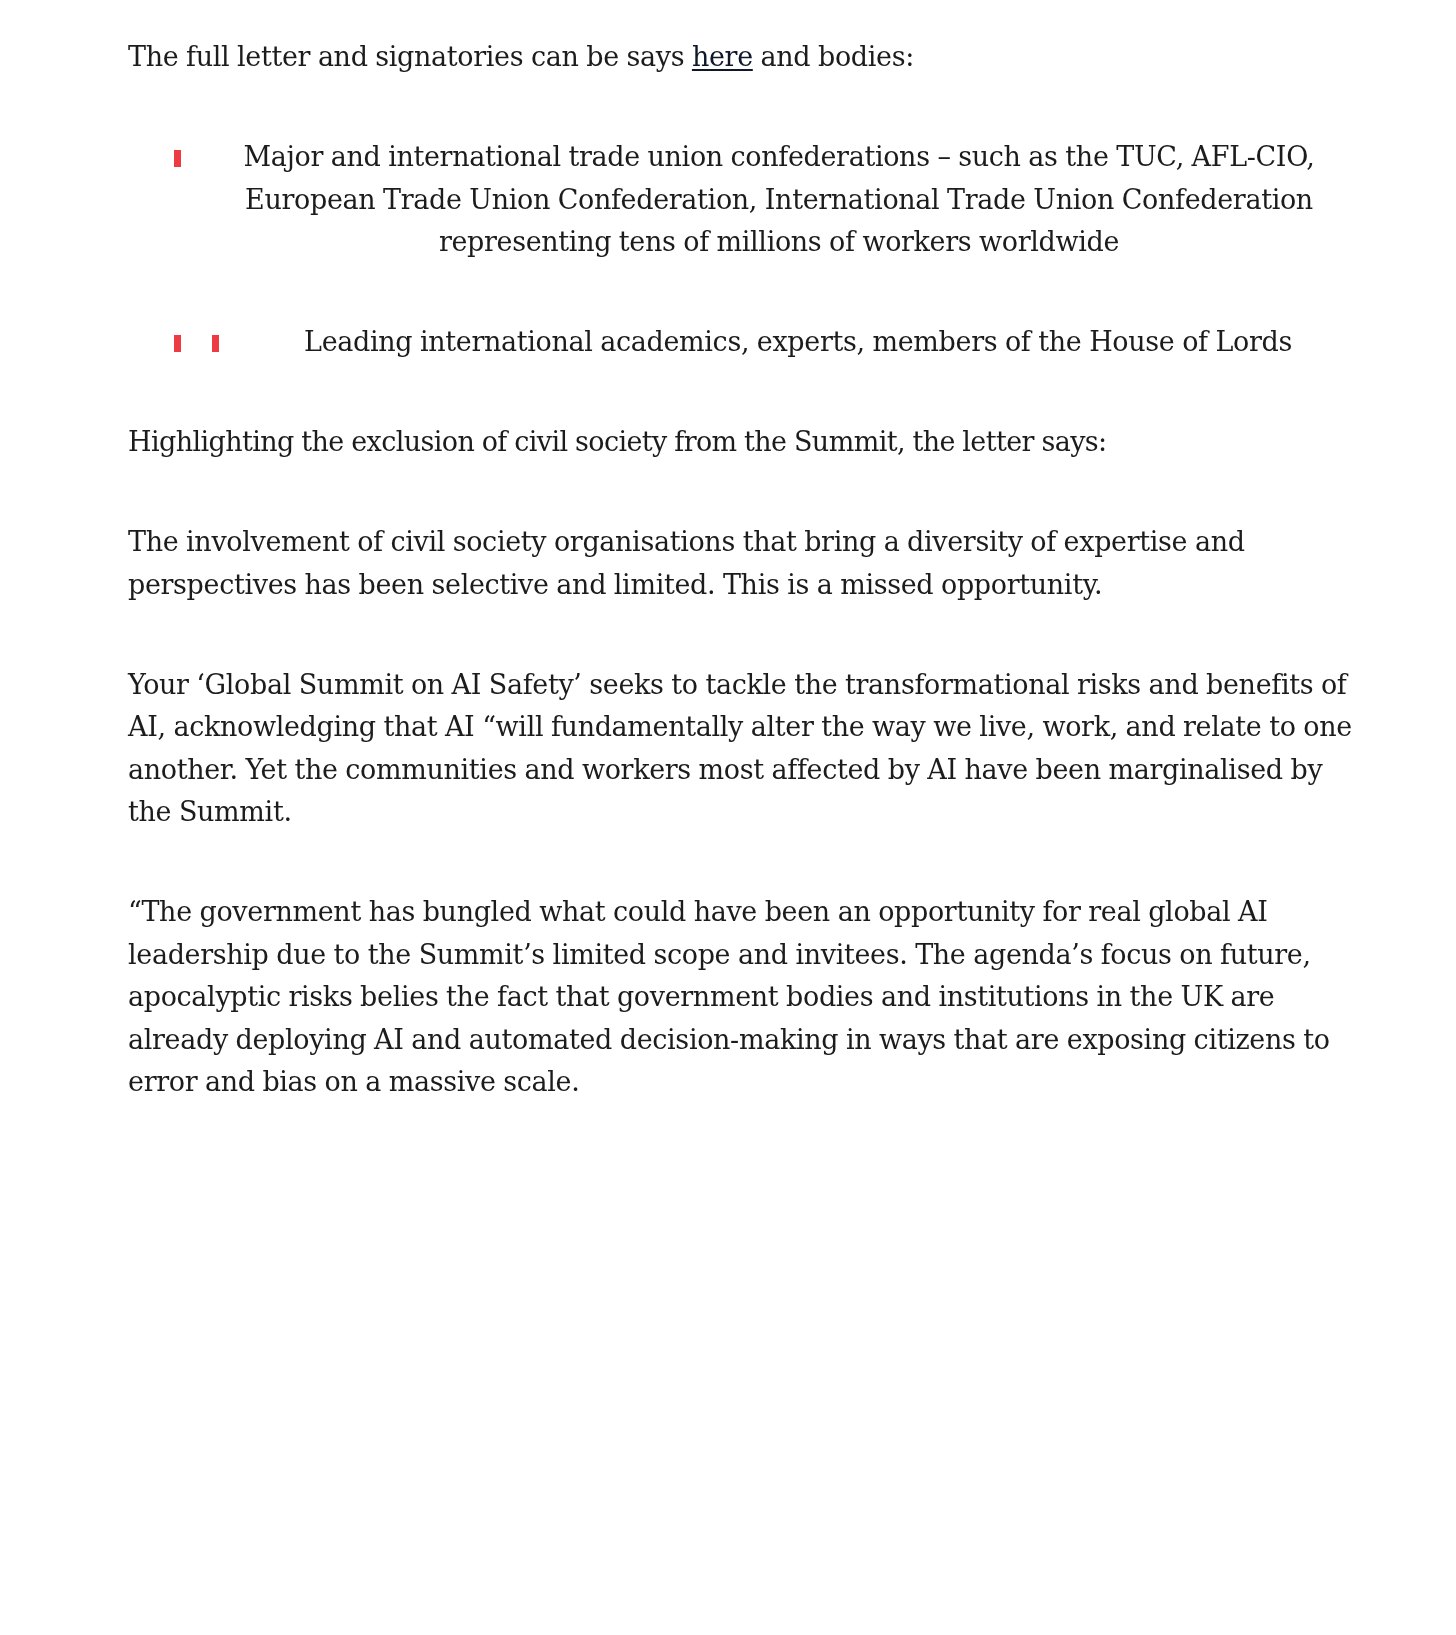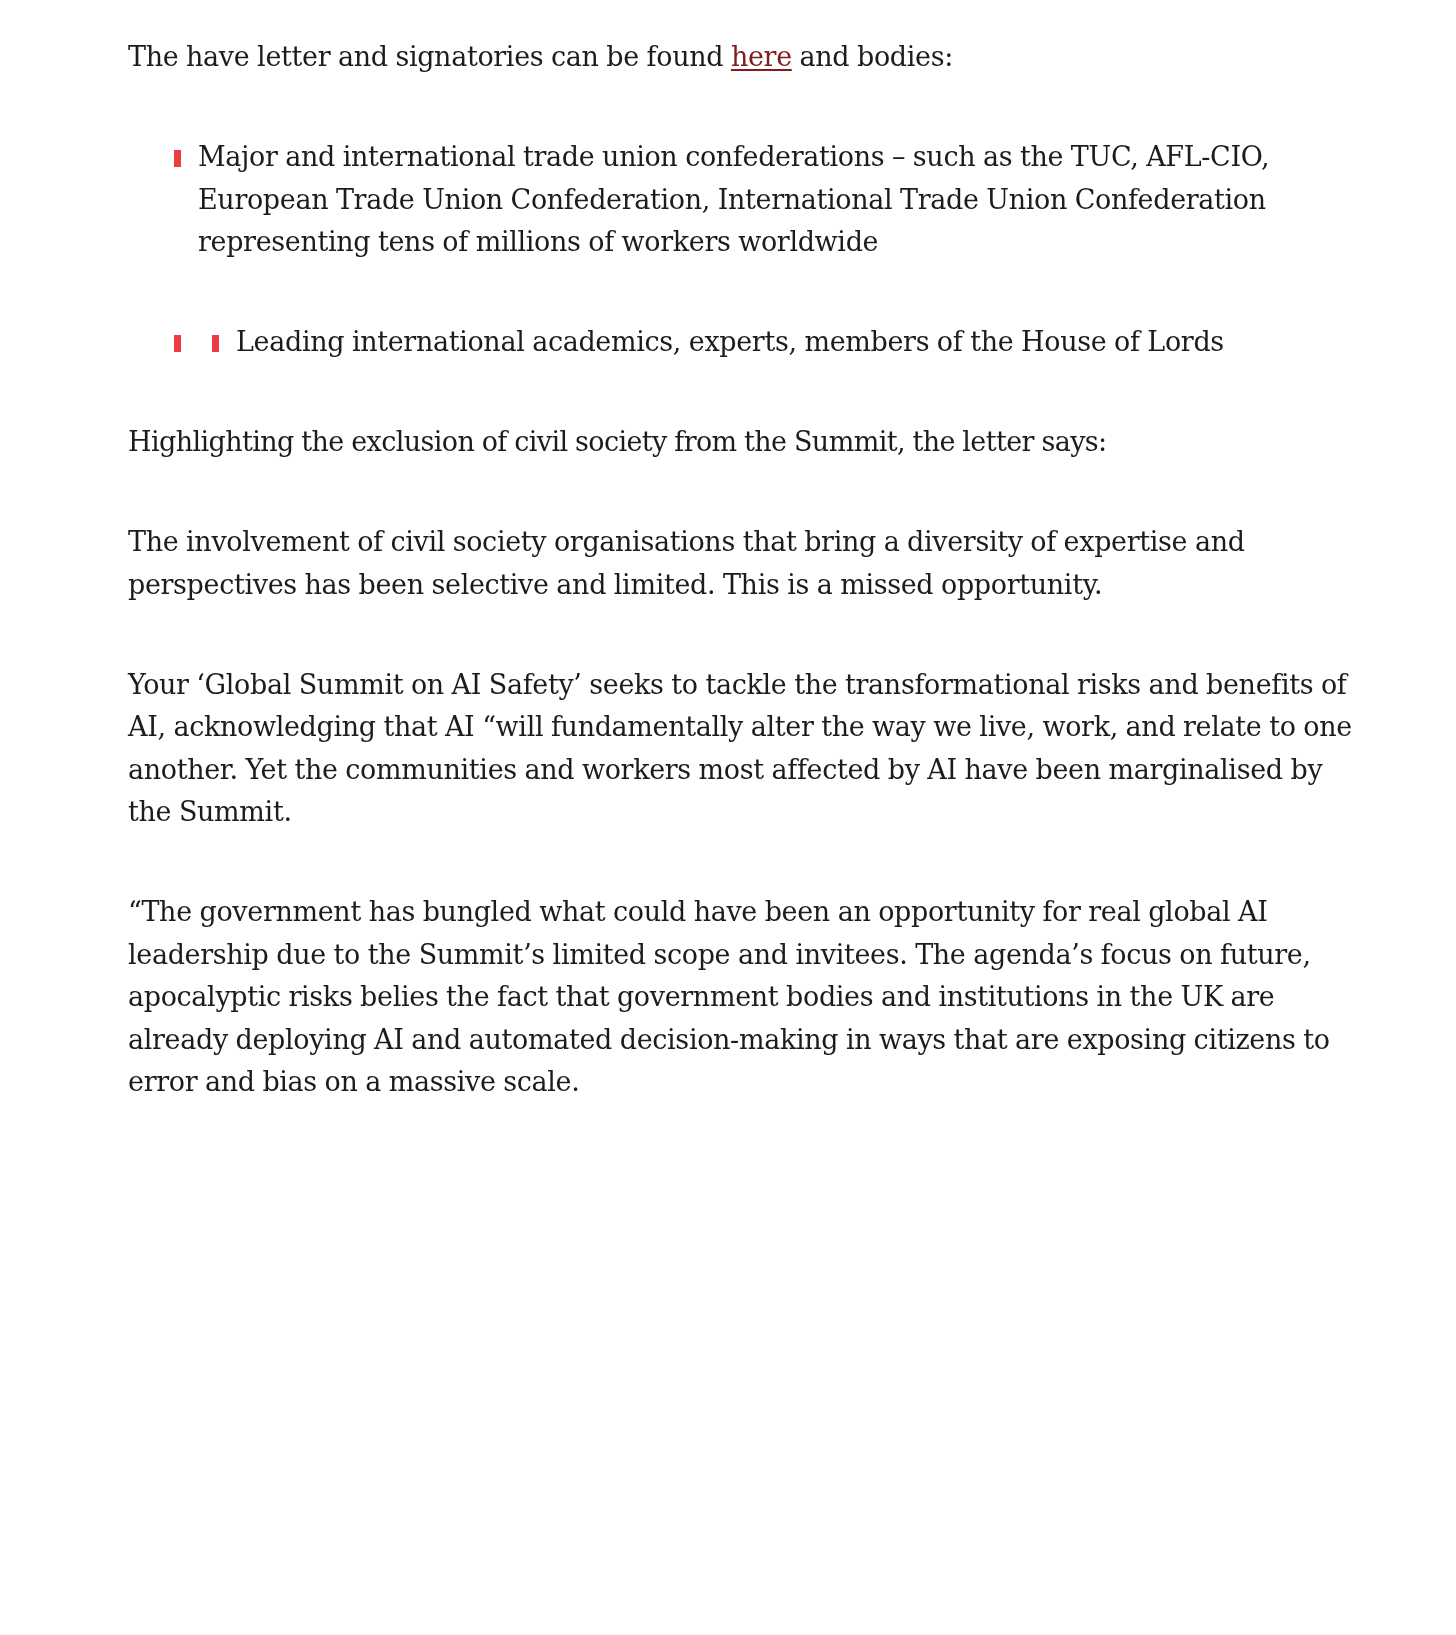--- a/index.html
+++ b/index.html
@@ -22,33 +22,34 @@
       width: 1232px;
       font-size: 27px;
       line-height: 42.5px;
       letter-spacing: -0.35px;
       word-spacing: -0.5px;
     }
     .article p {
       margin: 0 0 57.5px 0;
     }
     .article a.link {
-      color: #7f1d1d;
+      color: #0f172a;
       text-decoration: underline;
       text-underline-offset: 3px;
       text-decoration-thickness: 1.5px;
     }
     .sig-list {
       list-style: none;
       margin: 0 0 57.5px 0;
       padding: 0 0 0 70px;
     }
     .sig-list li {
       position: relative;
       margin: 0 0 57.5px 0;
+      text-align: center;
     }
     .sig-list li:last-child {
       margin-bottom: 0;
       margin-left: 38px;
     }
     .bullet {
       position: absolute;
       left: -24px;
       top: 14px;
       width: 7px;
@@ -58,21 +59,21 @@
     .lead {
       font-weight: normal;
       letter-spacing: -0.6px;
     }
   </style>
 </head>
 <body>
 
 <article class="article">
 
-  <p><span>The have letter and signatories can be found </span><a class="link" href="#">here</a><span> and bodies:</span></p>
+  <p><span>The full letter and signatories can be says </span><a class="link" href="#">here</a><span> and bodies:</span></p>
 
   <ul class="sig-list">
     <li>
       <span class="bullet"></span>
       <span>Major and international trade union confederations – such as the TUC, AFL-CIO, European Trade Union Confederation, International Trade Union Confederation representing tens of millions of workers worldwide</span>
     </li>
     <li>
       <span class="bullet"></span>
     </li>
     <li>

